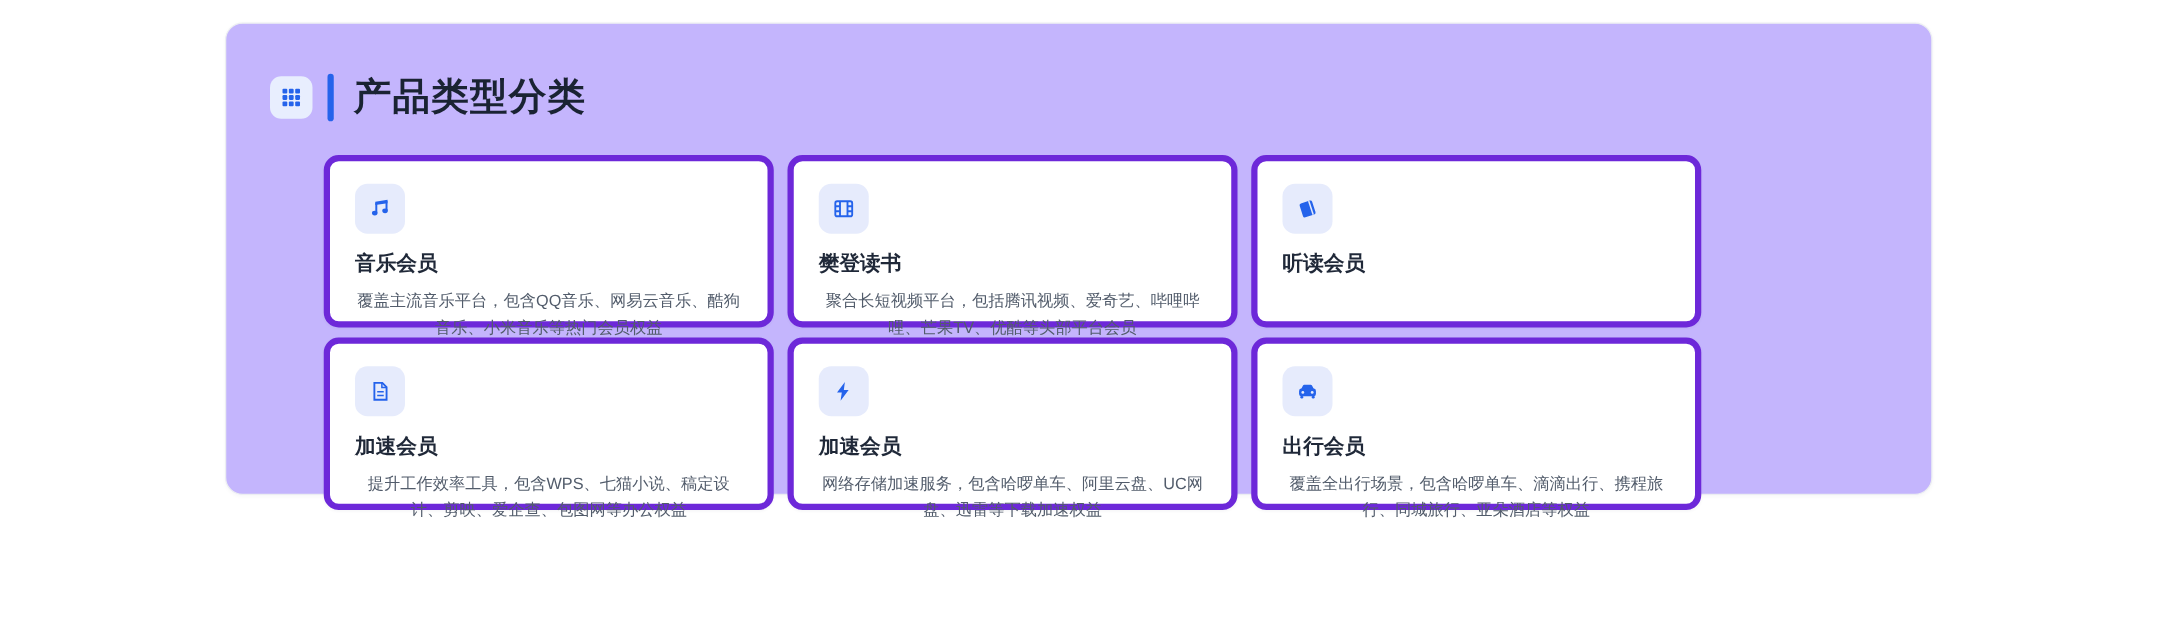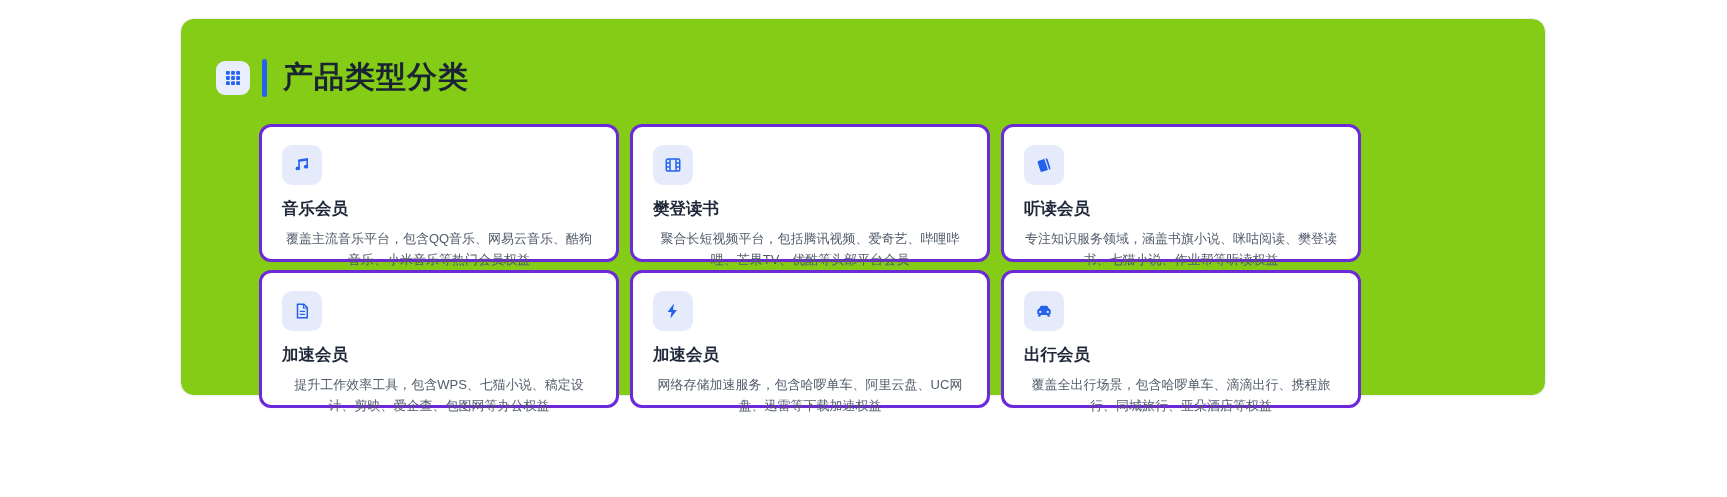--- a/index.html
+++ b/index.html
@@ -4,21 +4,21 @@
 <style>
   * { margin: 0; padding: 0; box-sizing: border-box; }
   html, body { background: #ffffff; }
   body {
     font-family: "Liberation Sans", "DejaVu Sans", sans-serif;
     width: 1727px; height: 497px; position: relative; overflow: hidden;
   }
   .panel {
     position: absolute; left: 180px; top: 18px;
     width: 1366px; height: 378px;
-    background: #84cc16;
+    background: #c4b5fd;
     border: 1px solid #eceef2;
     border-radius: 14px;
     box-shadow: 0 1px 3px rgba(25,35,60,0.03);
   }
   .header {
     position: absolute; left: 35px; top: 38px;
     display: flex; align-items: center;
   }
   .header-icon {
     width: 34px; height: 34px; border-radius: 9px;
@@ -37,21 +37,21 @@
   .grid {
     position: absolute; left: 78px; top: 105px;
     width: 1102px;
     display: grid;
     grid-template-columns: repeat(3, 360px);
     grid-auto-rows: 138px;
     column-gap: 11px; row-gap: 8px;
   }
   .card {
     background: #ffffff;
-    border: 3px solid #6d28d9;
+    border: 5px solid #6d28d9;
     border-radius: 12px;
     padding: 18px 20px;
     box-shadow: 0 1px 2px rgba(25,35,60,0.03);
     cursor: pointer;
   }
   .card-icon {
     width: 40px; height: 40px; border-radius: 10px;
     background: #e6ebfc;
     display: flex; align-items: center; justify-content: center;
   }
@@ -123,21 +123,20 @@
     <div class="card">
       <div class="card-icon">
         <svg width="18" height="18" viewBox="0 0 24 24" aria-hidden="true">
           <g transform="rotate(-18 12 12)">
             <rect x="5" y="4.5" width="14" height="15.5" rx="2" fill="#2563eb"></rect>
             <line x1="15.8" y1="4.5" x2="15.8" y2="20" stroke="#e6ebfc" stroke-width="1.6"></line>
           </g>
         </svg>
       </div>
       <div class="card-title">听读会员</div>
-      <div class="card-desc">专注知识服务领域，涵盖书旗小说、咪咕阅读、樊登读书、七猫小说、作业帮等听读权益</div>
     </div>
 
     <div class="card">
       <div class="card-icon">
         <svg width="18" height="18" viewBox="0 0 24 24" fill="none" stroke="#2563eb" stroke-width="2" aria-hidden="true">
           <path d="M6 3h8.5L19 7.5V21H6z"></path>
           <path d="M14 3v5h5" stroke-width="1.6"></path>
           <line x1="9" y1="12.5" x2="16" y2="12.5" stroke-width="1.6"></line>
           <line x1="9" y1="16.5" x2="16" y2="16.5" stroke-width="1.6"></line>
         </svg>

